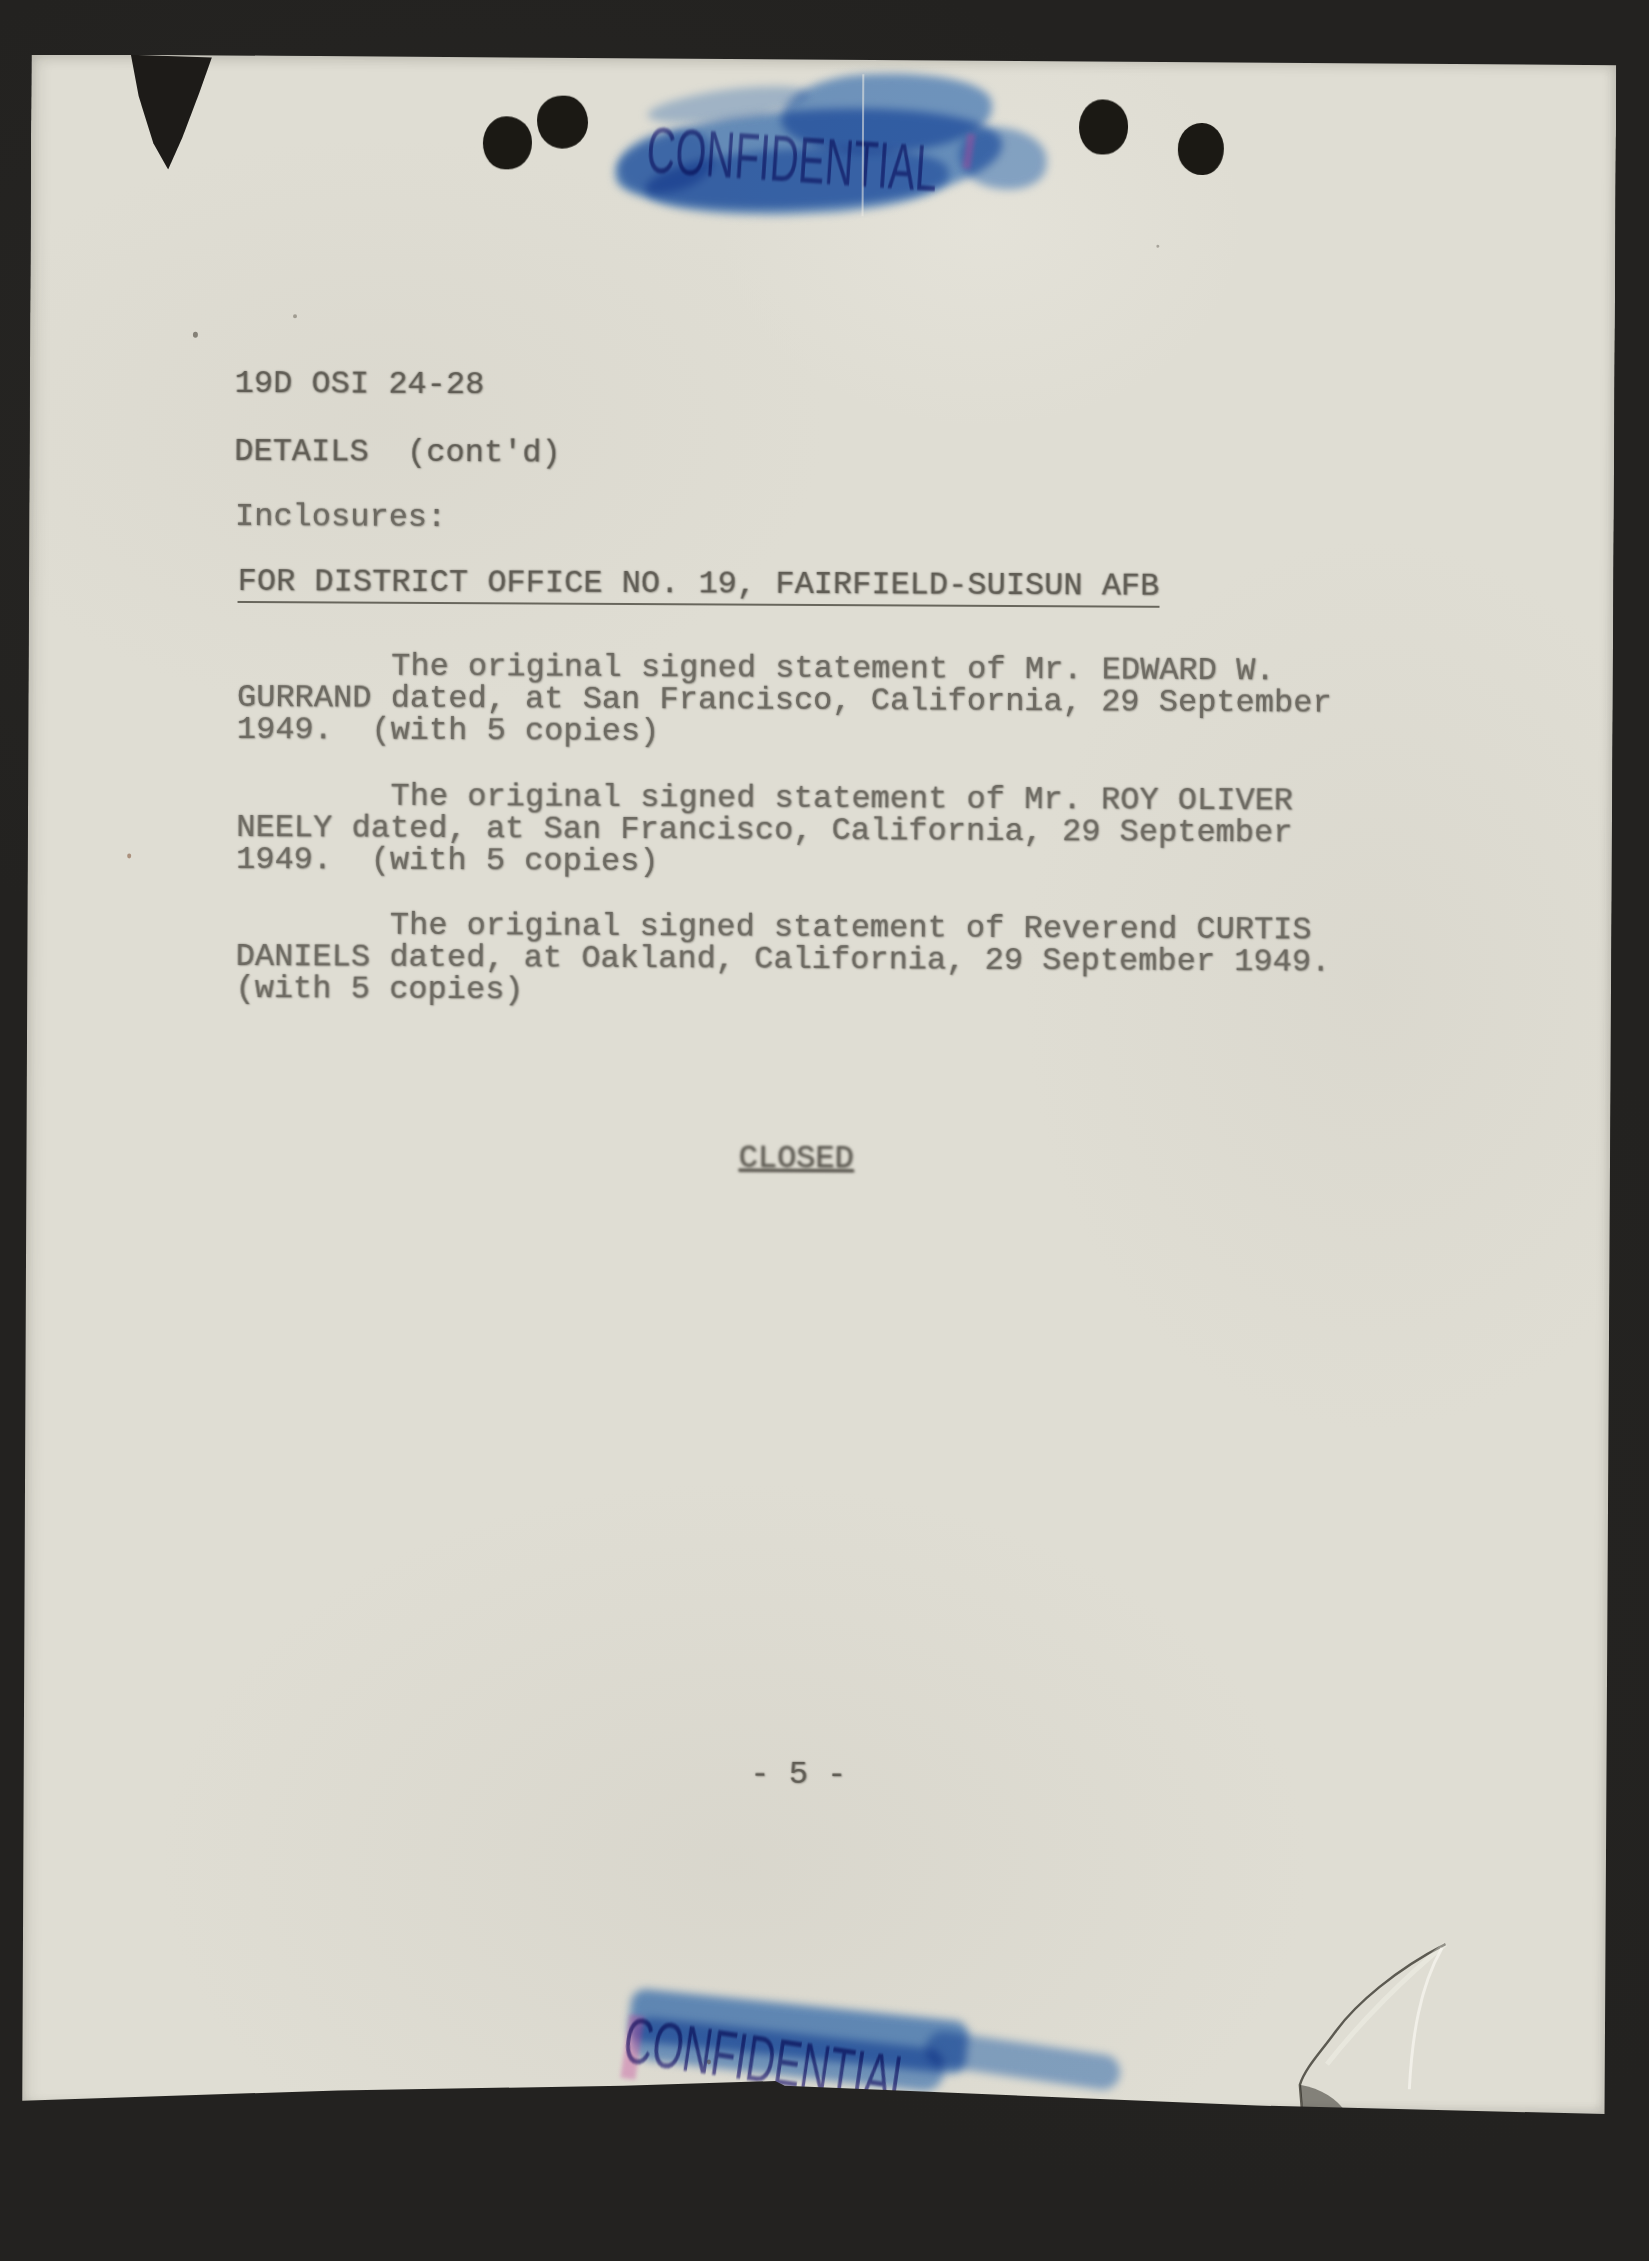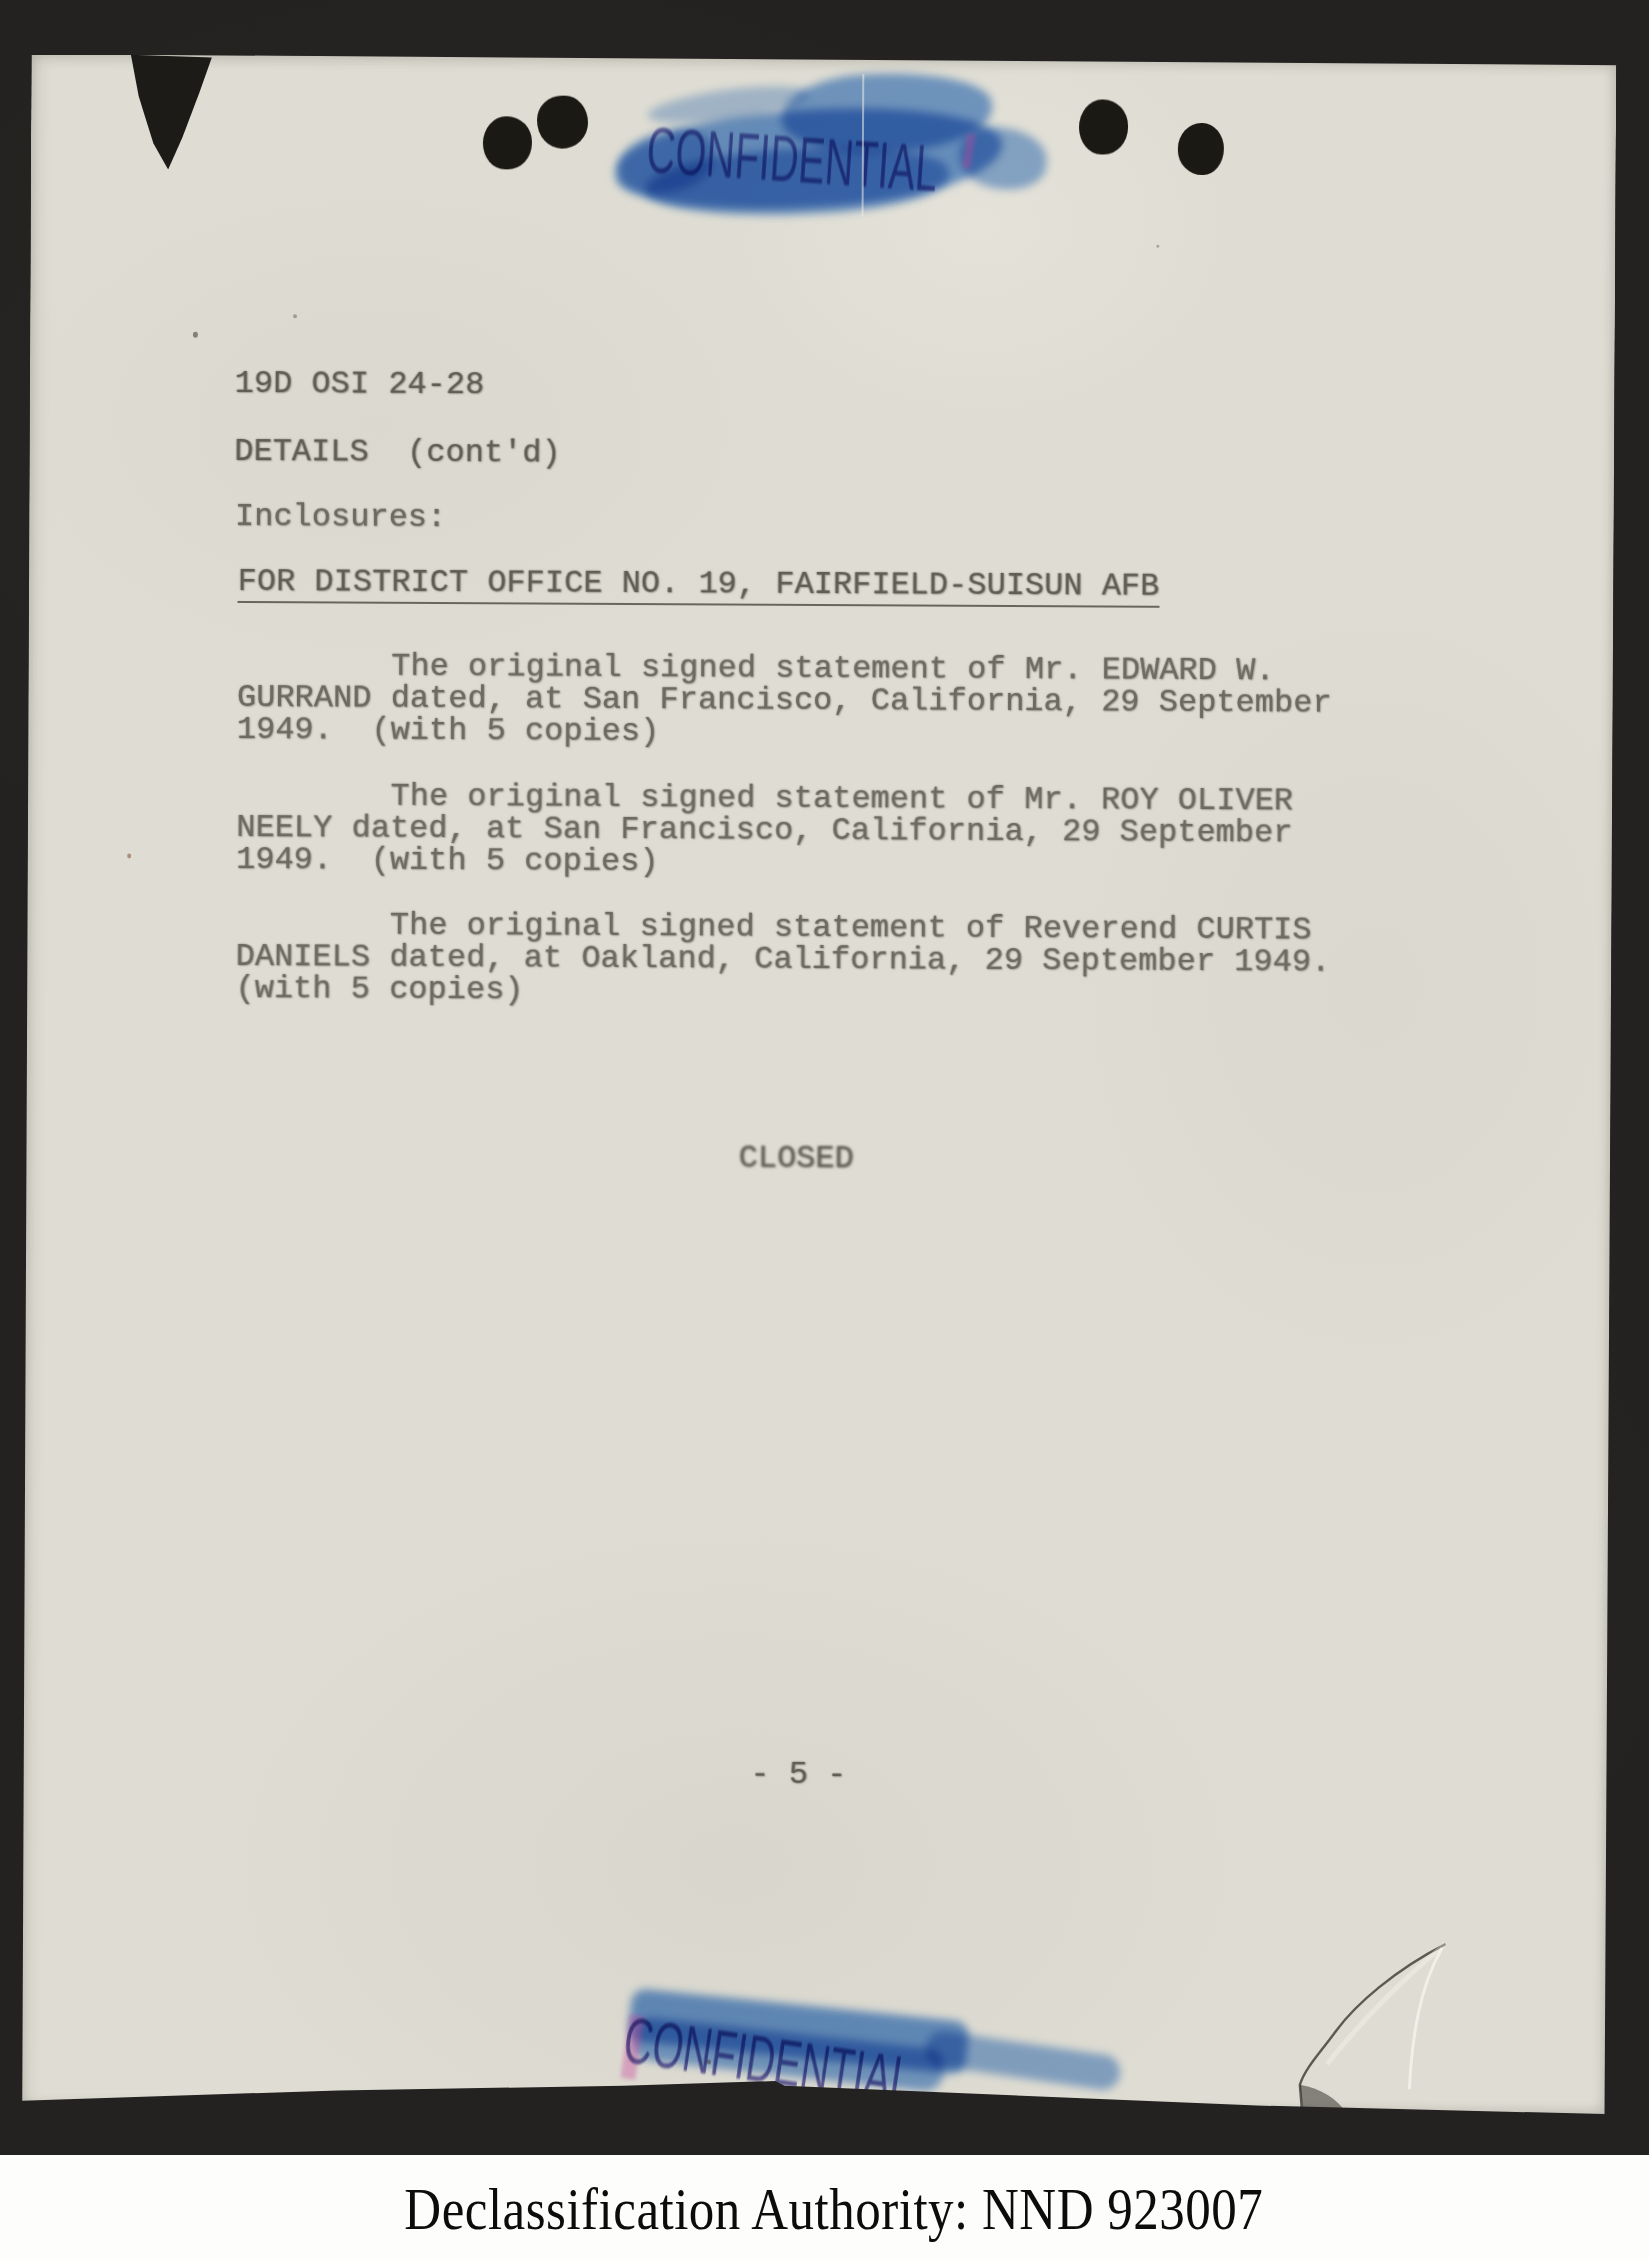--- a/index.html
+++ b/index.html
@@ -101,21 +101,21 @@
     <div class="typed" style="left:209px; top:659px;">1949.  (with 5 copies)</div>
 
     <div class="typed" style="left:363px; top:725px;">The original signed statement of Mr. ROY OLIVER</div>
     <div class="typed" style="left:209px; top:757px;">NEELY dated, at San Francisco, California, 29 September</div>
     <div class="typed" style="left:209px; top:789px;">1949.  (with 5 copies)</div>
 
     <div class="typed" style="left:363px; top:854px;">The original signed statement of Reverend CURTIS</div>
     <div class="typed" style="left:209px; top:886px;">DANIELS dated, at Oakland, California, 29 September 1949.</div>
     <div class="typed" style="left:209px; top:918px;">(with 5 copies)</div>
 
-    <div class="typed strong" style="left:713px; top:1085px; filter:blur(0.8px);">CLOSED</div>
+    <div class="typed strong" style="left:713px; top:1085px; filter:blur(0.8px);text-decoration:underline;">CLOSED</div>
     <div class="typed strong" style="left:728px; top:1701px;">- 5 -</div>
 
     <div class="speck" style="left:163px;  top:277px;  width:4.9px; height:5.9px; background:rgba(60,55,45,.55);"></div>
     <div class="speck" style="left:263px;  top:259px;  width:3.9px;  height:3.9px;  background:rgba(70,62,50,.4);"></div>
     <div class="speck" style="left:100px;  top:799px; width:4.4px;  height:5.4px; background:rgba(120,70,40,.5);"></div>
     <div class="speck" style="left:1126px; top:185px;  width:3.4px;  height:3.4px;  background:rgba(60,55,45,.35);"></div>
     <div class="speck" style="left:686px; top:2002px; width:3.9px;  height:4.9px; background:rgba(120,60,40,.45);"></div>
 
     <div class="blob" style="left:608px; top:1947px; width:339px; height:53px; border-radius:14.7px; transform:rotate(5.5deg); opacity:.8;"></div>
     <div class="blob" style="left:610px; top:1975px; width:314px; height:43px;  border-radius:19.6px; transform:rotate(6deg);   opacity:.7;"></div>
@@ -124,18 +124,15 @@
     <div class="stamp-text" style="left:608px; top:1951px; transform:rotate(8deg) scaleX(0.62); color:rgba(82,74,160,.82);">CONFIDENTIAL</div>
 
     <svg class="tear-svg" width="1585" height="2053" viewBox="0 0 3228 4180">
       <path d="M2900,3834 C2798,3887 2718,3957 2678,4012 C2646,4057 2616,4087 2605,4122 L2610,4179" fill="none" stroke="rgba(48,45,38,.75)" stroke-width="5"></path>
       <path d="M2893,3842 C2848,3922 2833,4022 2828,4130" fill="none" stroke="rgba(250,249,242,.65)" stroke-width="6"></path>
       <path d="M2900,3834 C2820,3900 2730,3990 2660,4080" fill="none" stroke="rgba(250,249,242,.35)" stroke-width="10"></path>
       <path d="M2605,4122 L2612,4179 L2700,4179 C2680,4150 2650,4130 2605,4122 Z" fill="rgba(40,38,32,.5)"></path>
     </svg>
   </div>
 
-  <div class="caption-bar">
-    <div class="caption-text">Declassification Authority: NND 923007</div>
-  </div>
 
 </div>
 
 
 </body></html>

